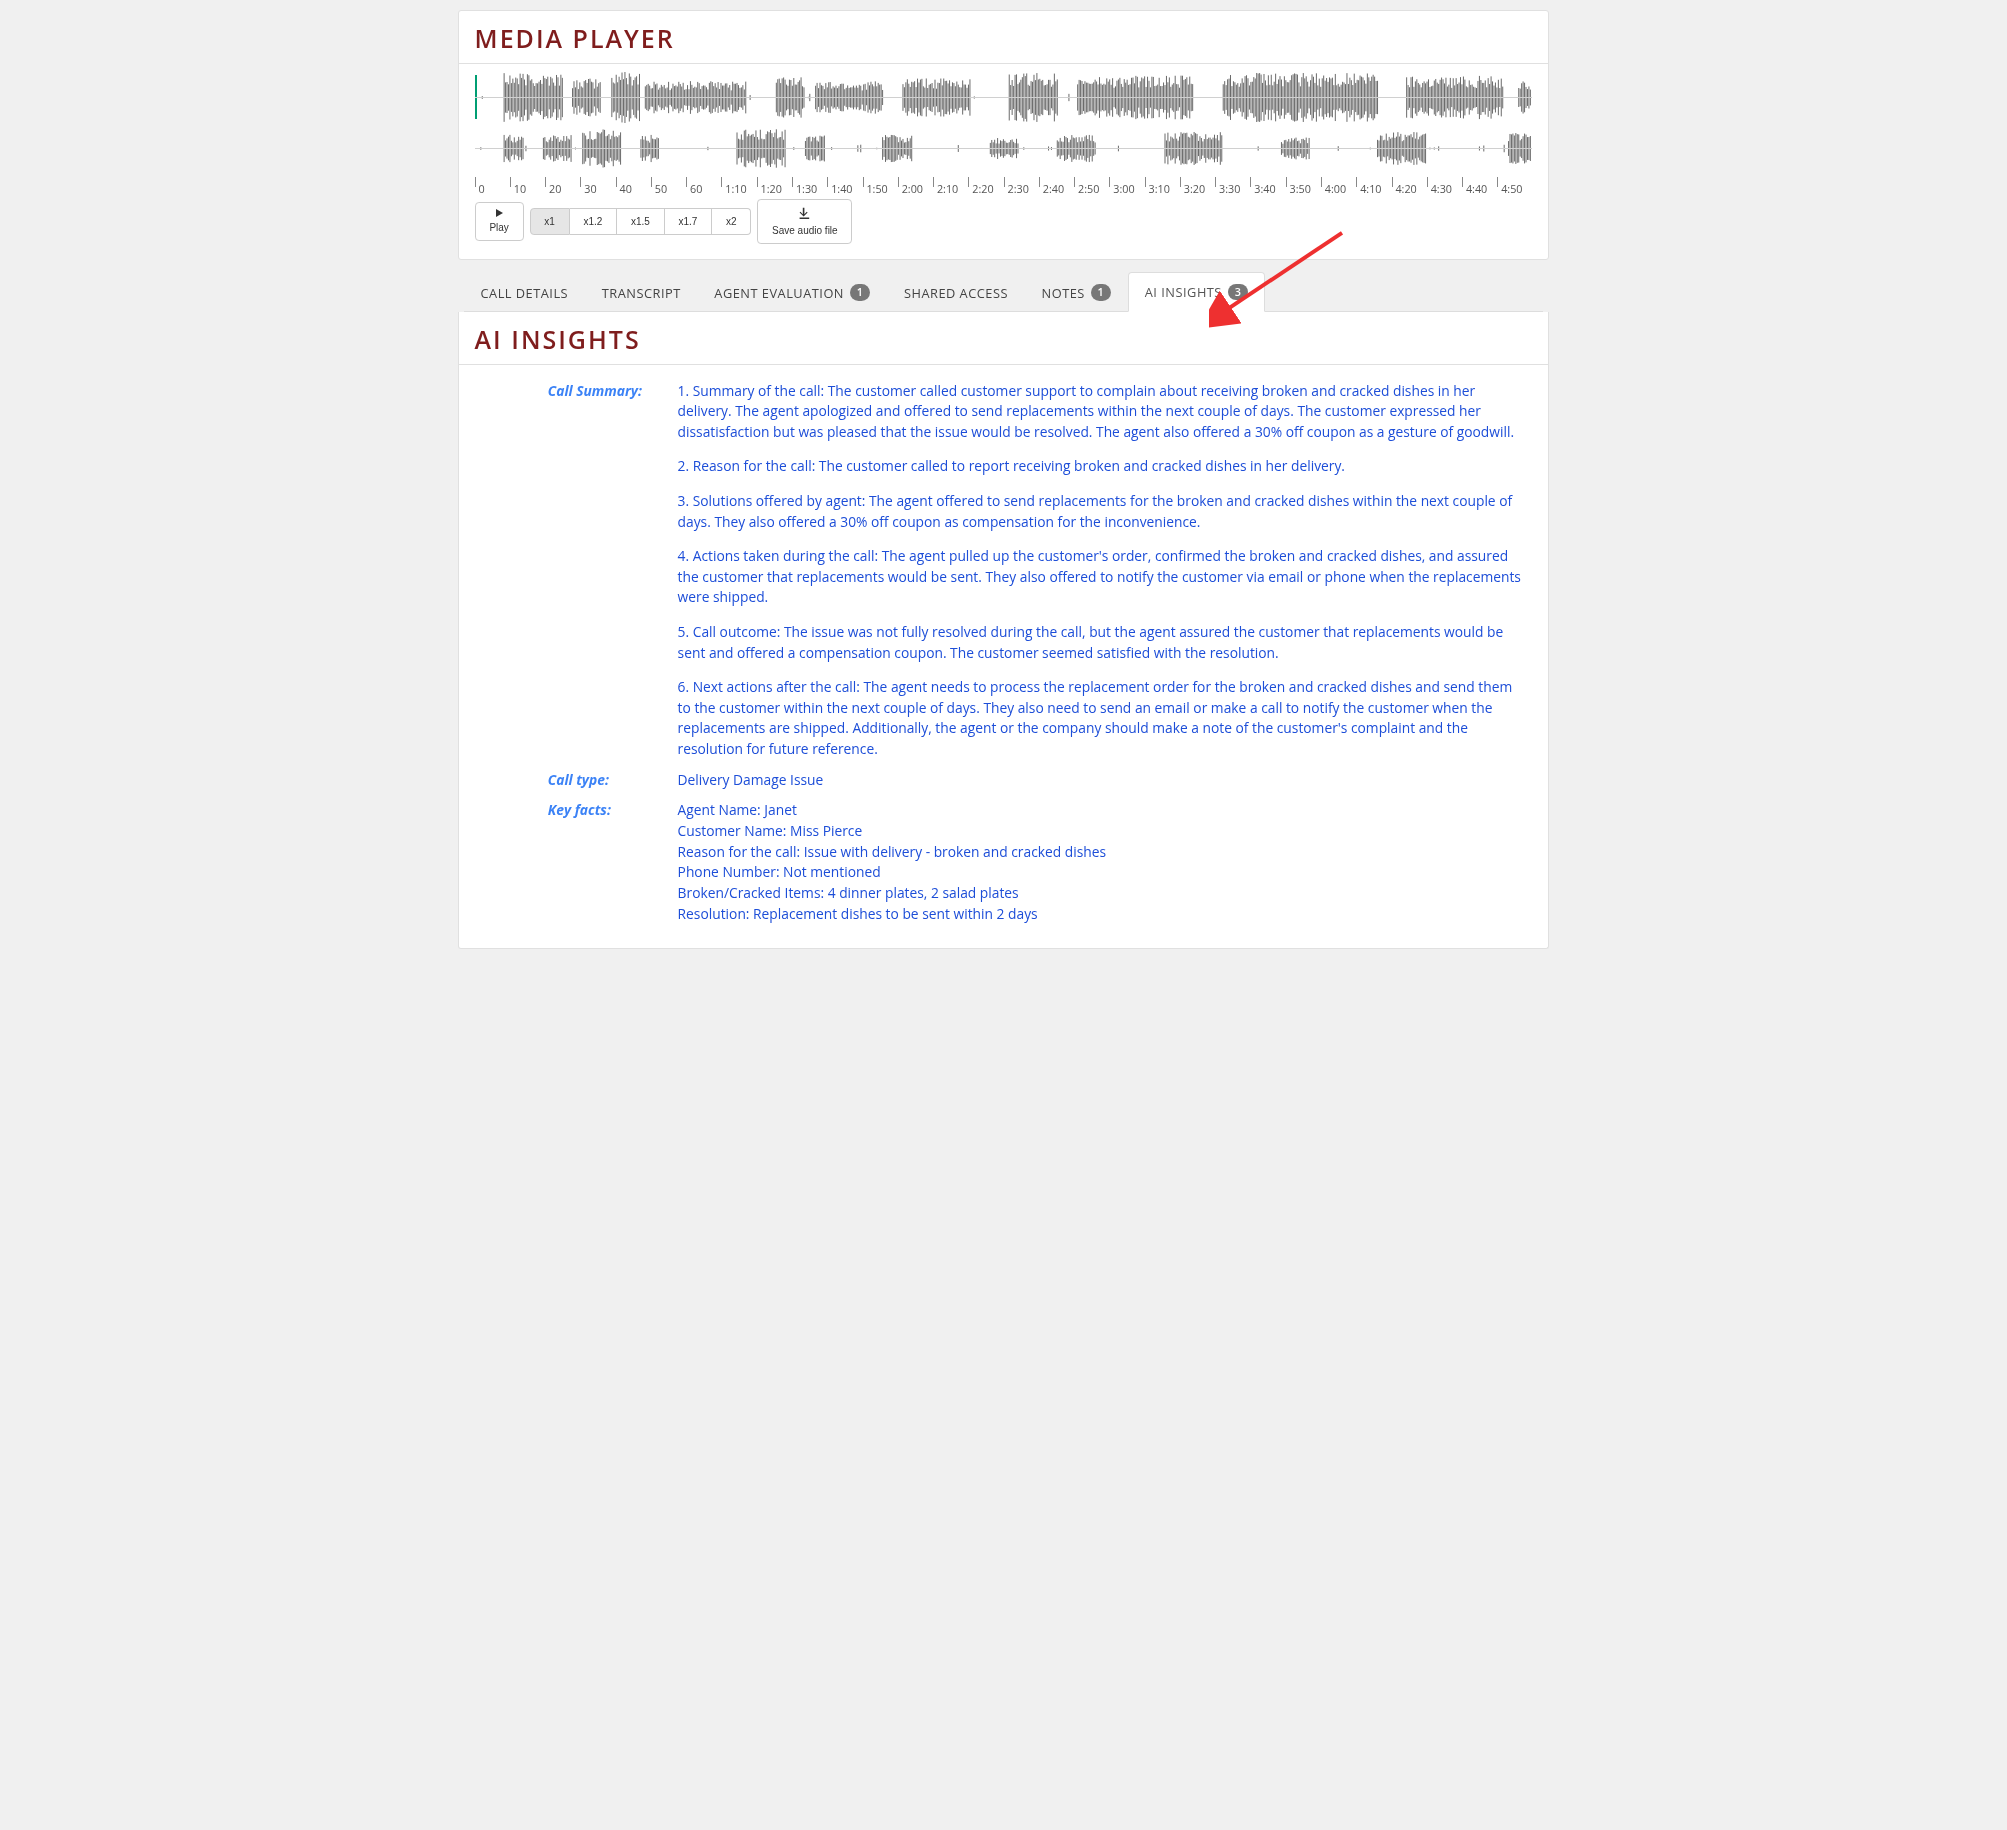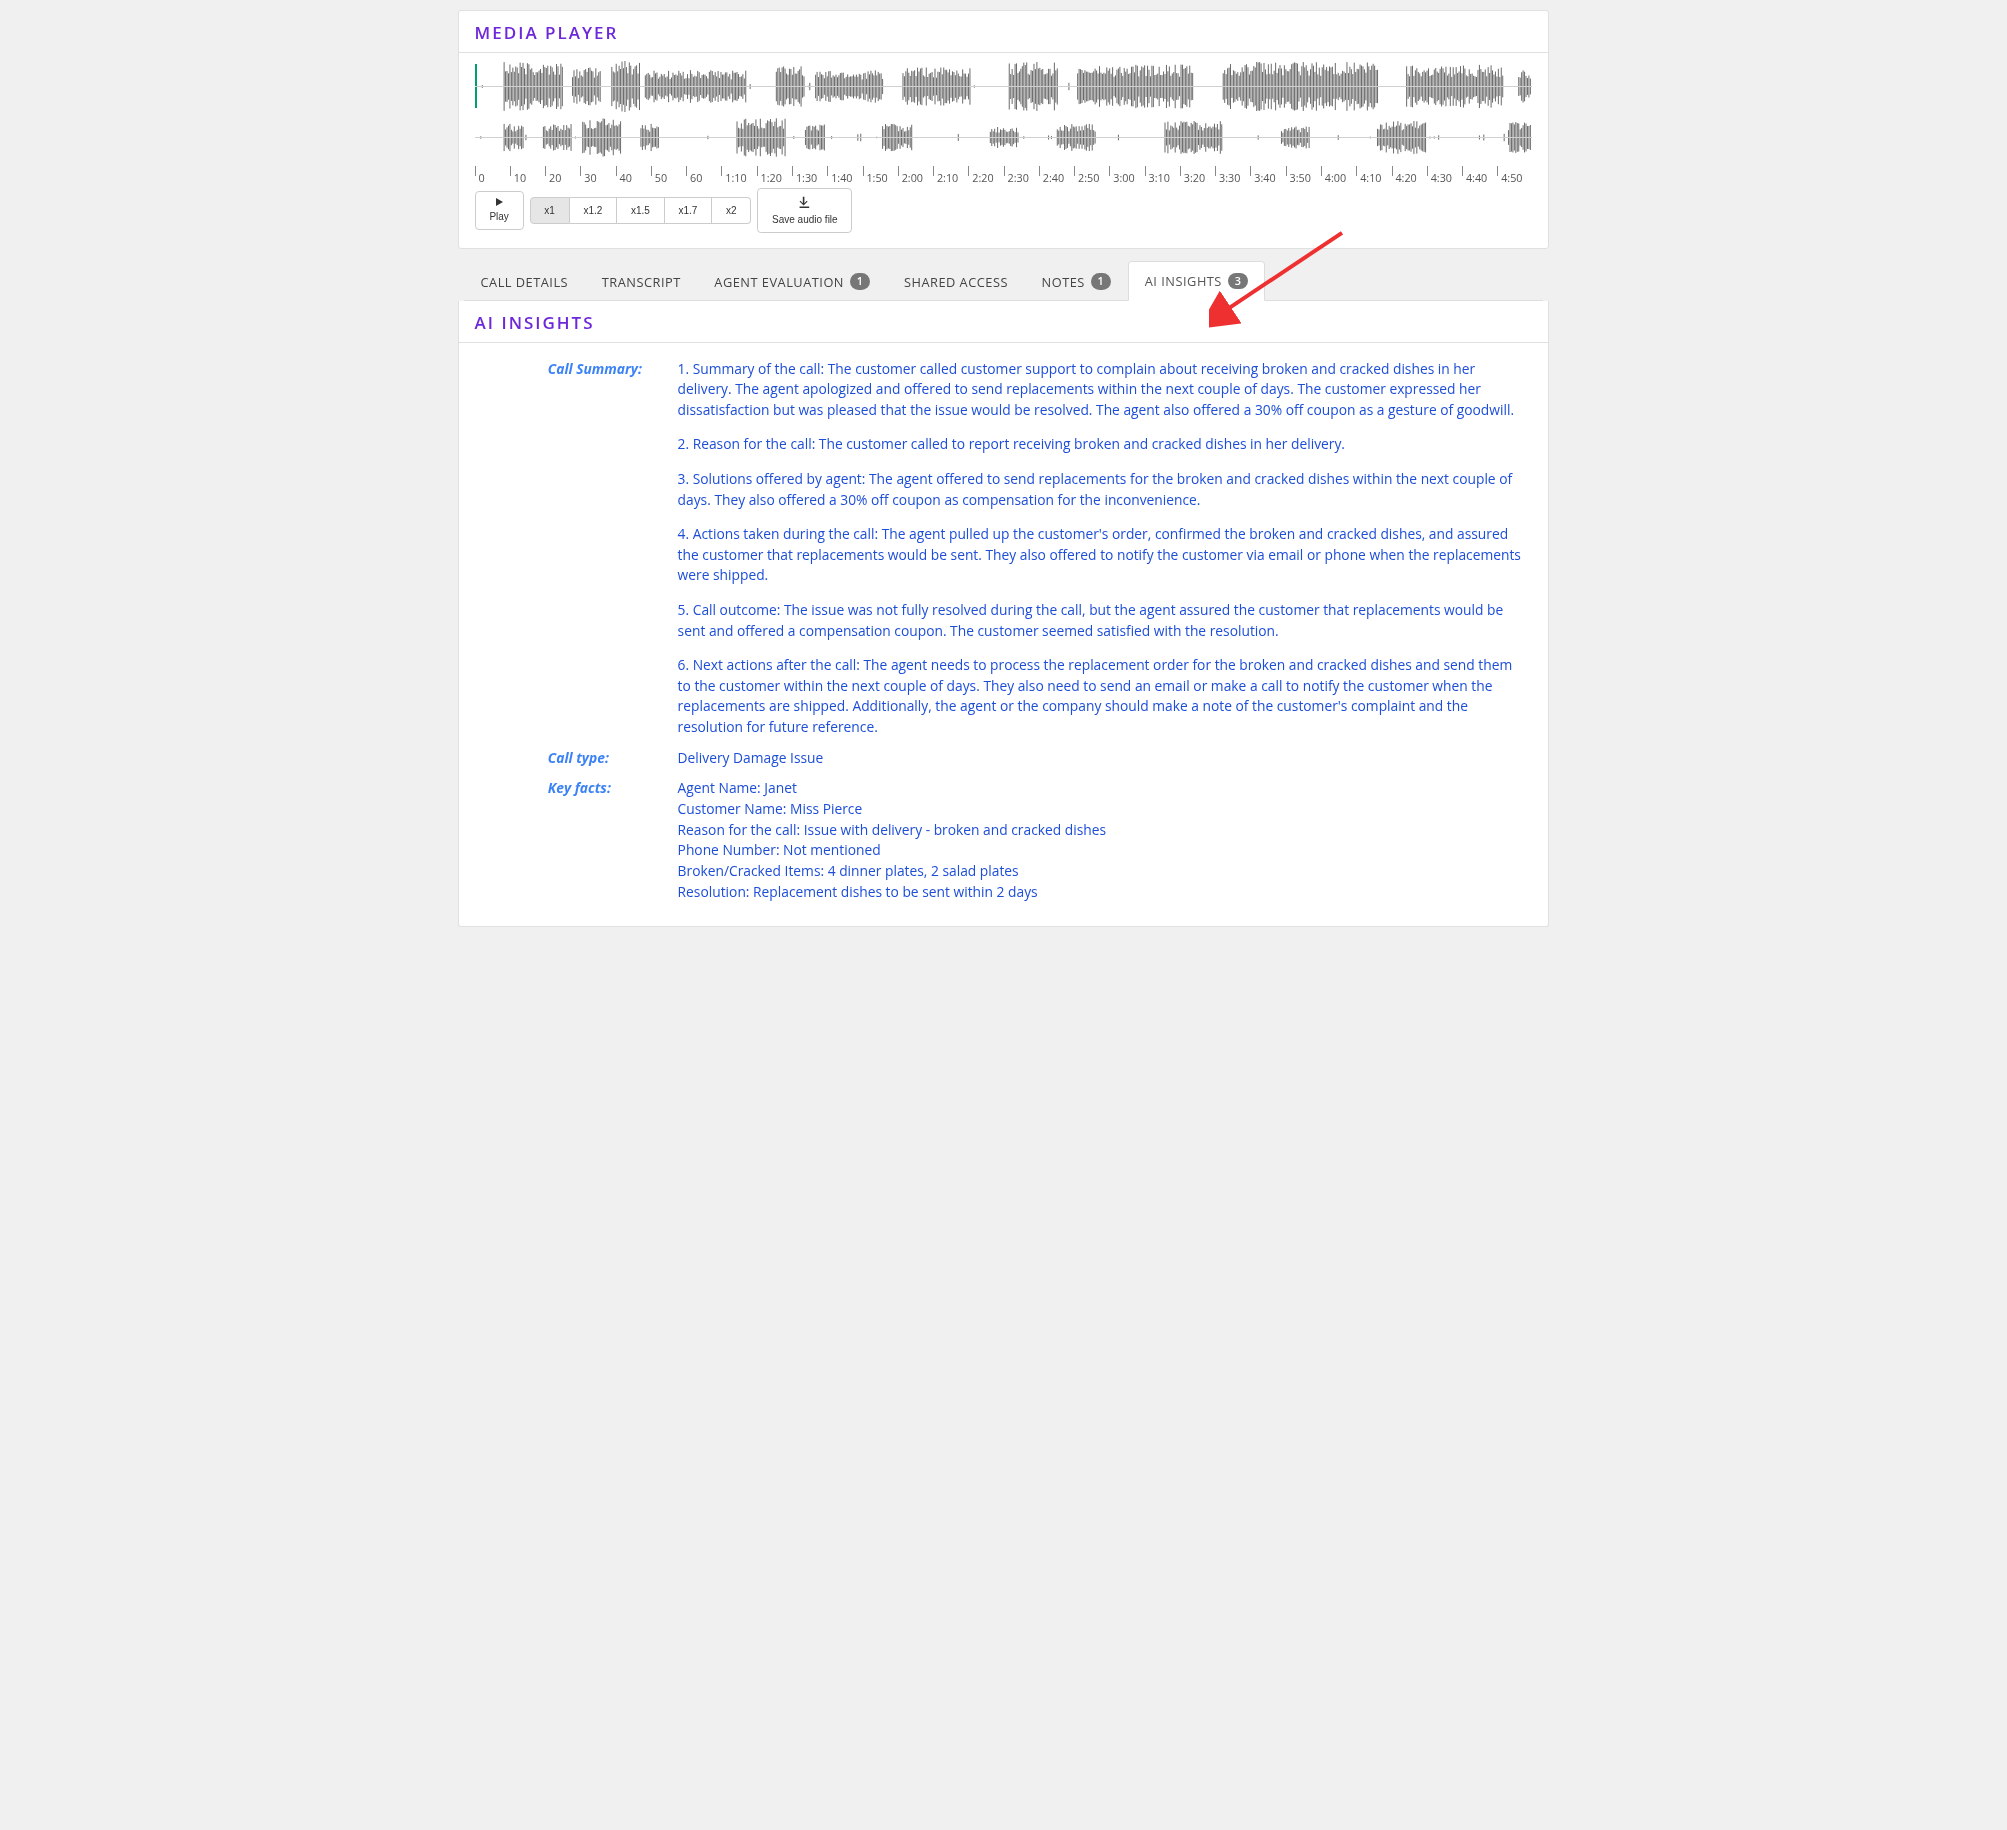--- a/index.html
+++ b/index.html
@@ -1,19 +1,19 @@
 <!DOCTYPE html>
 <html><head>
 <meta charset="utf-8">
 <style>
   * { box-sizing: border-box; margin: 0; padding: 0; }
   body { font-family: "Open Sans", -apple-system, BlinkMacSystemFont, "Segoe UI", Roboto, sans-serif; background: #f0f0f0; color: #333; font-size: 13.8px; }
   .page { background: #f0f0f0; padding: 9.9px 11.8px; width: 1115px; margin: 0 auto; }
   .panel { background: #fff; border: 1px solid #e0e0e0; border-radius: 3px; margin-bottom: 11.8px; }
-  .section-title { color: #6d28d9; font-size: 17px; font-weight: 600; letter-spacing: 2px; padding: 9.9px 15.8px 7.9px; border-bottom: 1px solid #e0e0e0; }
+  .section-title { color: #7f1d1d; font-size: 25px; font-weight: 600; letter-spacing: 2px; padding: 9.9px 15.8px 7.9px; border-bottom: 1px solid #e0e0e0; }
   
   .waveform-area { padding: 7.9px 15.8px 15.8px; }
   .wave-row { position: relative; height: 51px; display: flex; align-items: center; }
   .wave-row svg { width: 100%; height: 51px; }
   .wave-row .center-line { position: absolute; top: 50%; left: 0; right: 0; height: 1px; background: #d0d0d0; }
   .wave-start { position: absolute; left: 0; top: 3.9px; bottom: 3.9px; width: 2px; background: #009e73; }
   .timeline { display: flex; margin-top: 5.9px; padding-top: 3.9px; color: #555; font-size: 10.8px; }
   .timeline .tick { flex: 1 1 0; position: relative; white-space: nowrap; }
   .timeline .tick::before { content: ""; position: absolute; left: 0; top: -5.9px; width: 1px; height: 9.9px; background: #888; }
   .timeline .tick span { position: absolute; left: 3.9px; top: -2px; }

